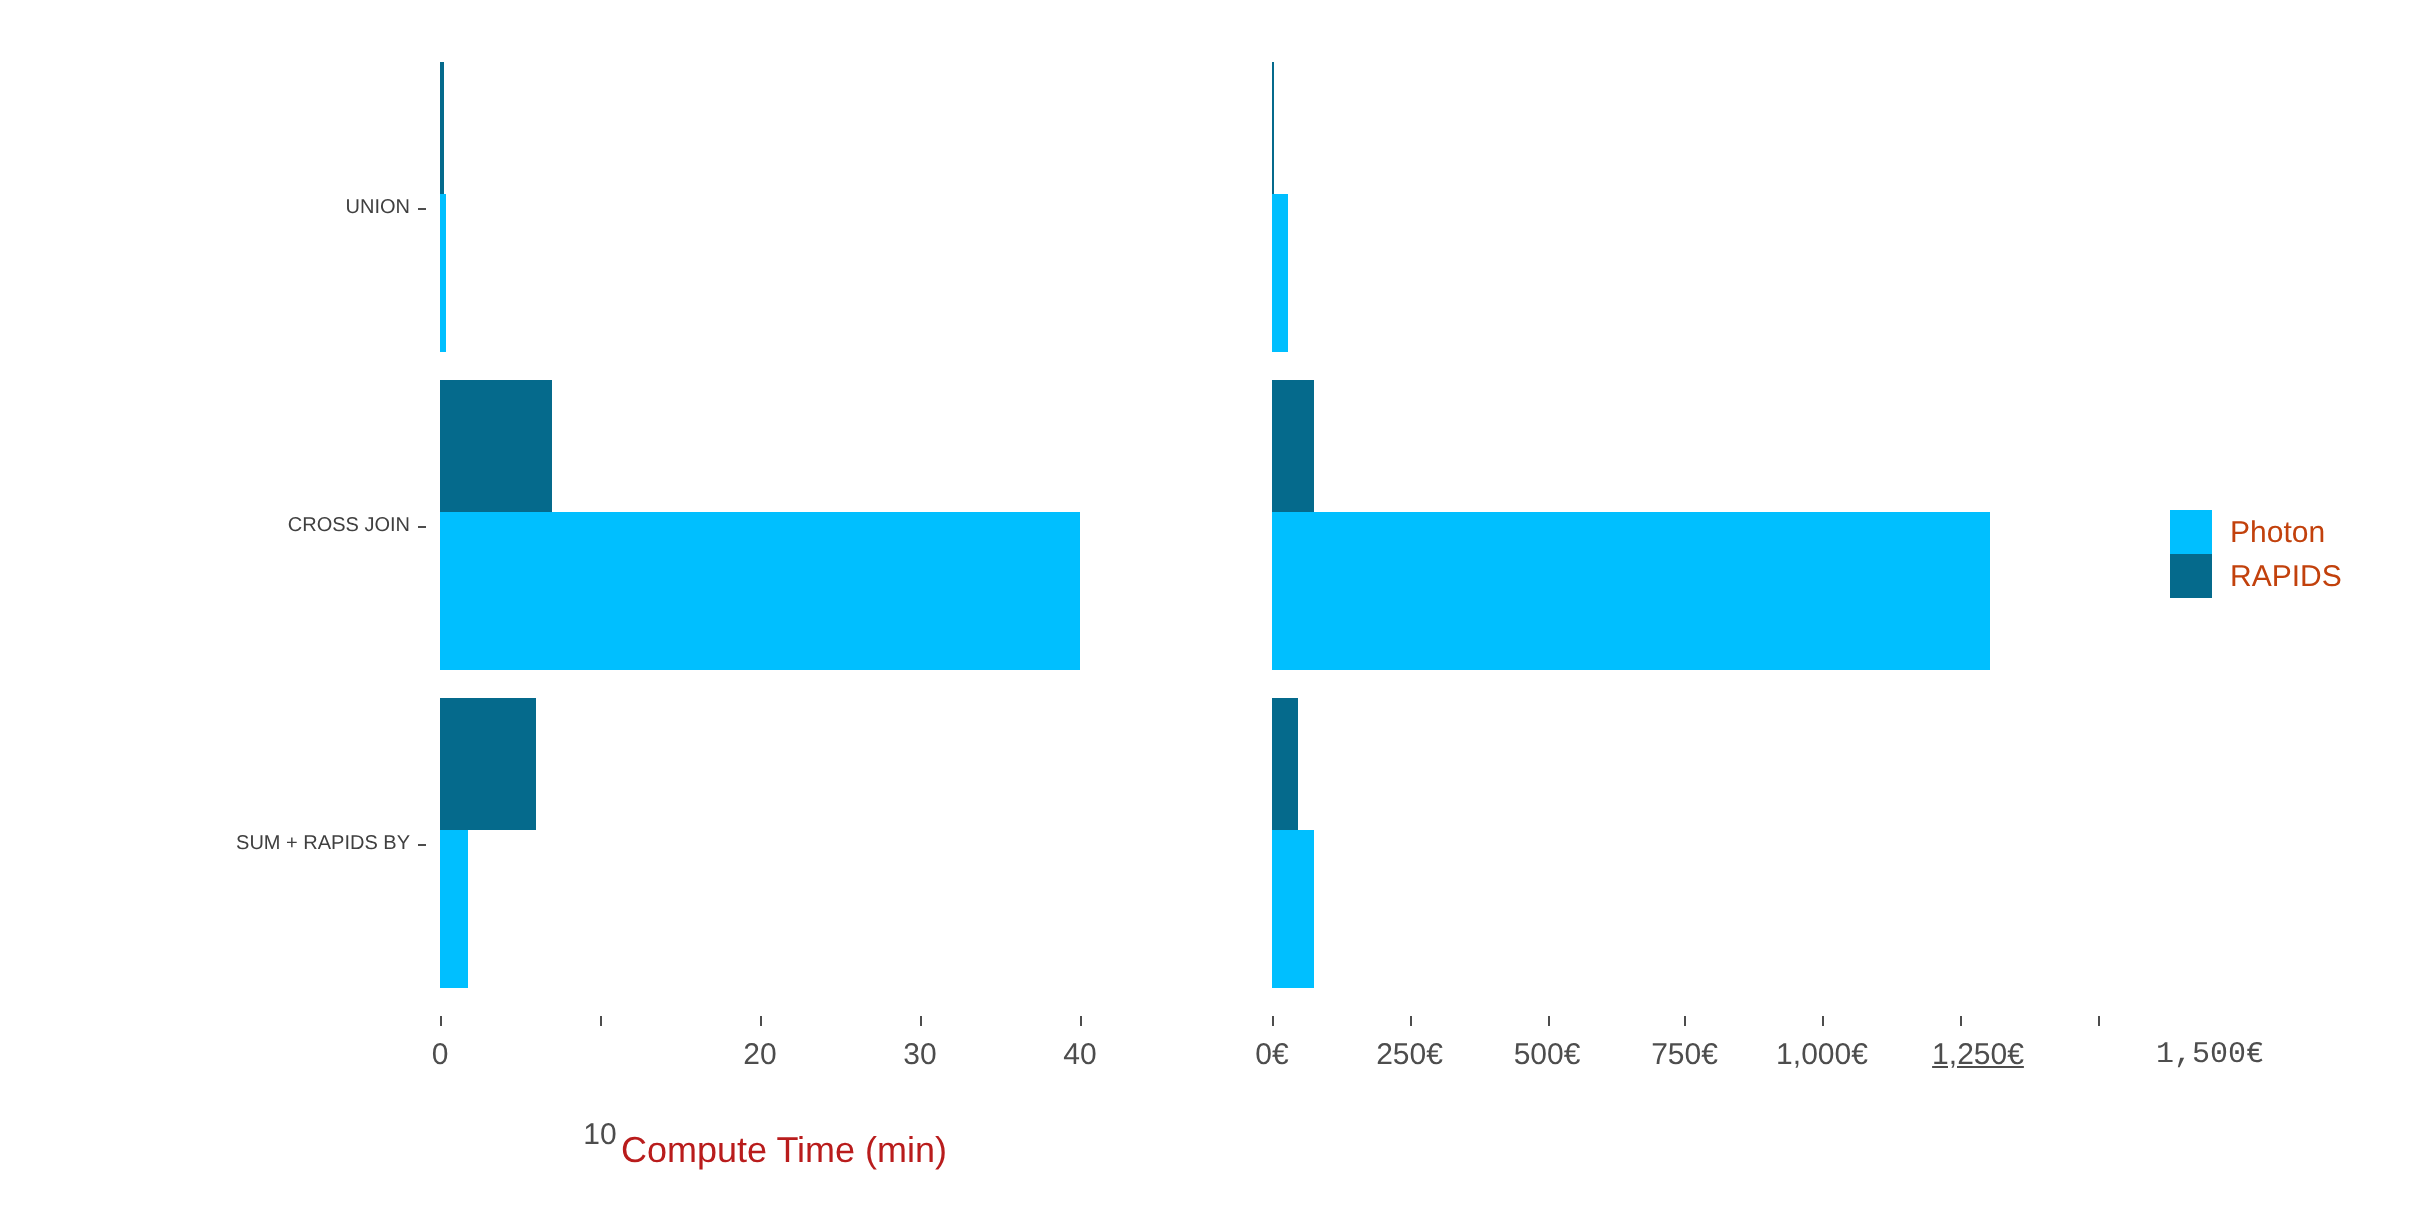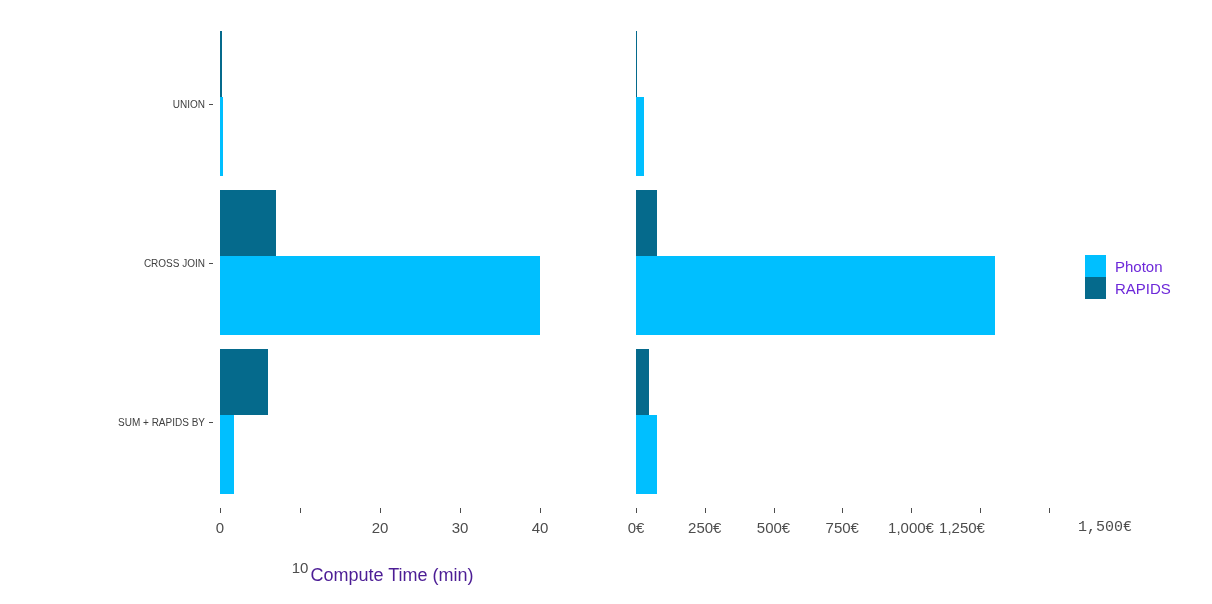--- a/index.html
+++ b/index.html
@@ -40,41 +40,41 @@
     position:absolute;
     transform:translateX(-50%);
     font-size:15px;
     color:#4d4d4d;
     white-space:nowrap;
   }
   .axis-title{
     position:absolute;
     transform:translateX(-50%);
     font-size:18px;
-    color:#4c1d95;
+    color:#b91c1c;
     white-space:nowrap;
   }
 
   #legend{
     position:absolute;
     left:1085px;top:255px;
     width:120px;
   }
   .legend-row{
     display:flex;
     align-items:center;
     height:22px;
   }
   .legend-swatch{
     width:21px;height:22px;
     flex:0 0 21px;
   }
   .legend-label{
     font-size:15px;
-    color:#6d28d9;
+    color:#c2410c;
     margin-left:9px;
     white-space:nowrap;
   }
 </style>
 </head>
 <body>
 
 <div id="chart-root">
     <div class="cat-label" style="top: 103.5px; right: 1007px;">UNION</div>
     <div class="cat-tickmark" style="top: 103.5px; left: 209px;"></div>
@@ -112,21 +112,21 @@
       <div class="x-ticklabel" style="left: 636px; top: 519px;">0€</div>
       <div class="x-tickmark" style="left: 704.75px; top: 508px;"></div>
       <div class="x-ticklabel" style="left: 704.75px; top: 519px;">250€</div>
       <div class="x-tickmark" style="left: 773.5px; top: 508px;"></div>
       <div class="x-ticklabel" style="left: 773.5px; top: 519px;">500€</div>
       <div class="x-tickmark" style="left: 842.25px; top: 508px;"></div>
       <div class="x-ticklabel" style="left: 842.25px; top: 519px;">750€</div>
       <div class="x-tickmark" style="left: 911px; top: 508px;"></div>
       <div class="x-ticklabel" style="left: 911px; top: 519px;">1,000€</div>
       <div class="x-tickmark" style="left: 979.75px; top: 508px;"></div>
-      <div class="x-ticklabel" style="left: 962px; top: 519px;">1,250€</div>
+      <div class="x-ticklabel" style="left: 989px; top: 519px; text-decoration: underline;">1,250€</div>
       <div class="x-tickmark" style="left: 1048.5px; top: 508px;"></div>
       <div class="x-ticklabel" style="left: 1105px; top: 519px; font-family: Liberation Mono, monospace;">1,500€</div>
     </div>
   </div>
 
 <div id="legend">
     <div class="legend-row">
       <span class="legend-swatch" style="background: rgb(0, 191, 255);"></span>
       <span class="legend-label">Photon</span>
     </div>

